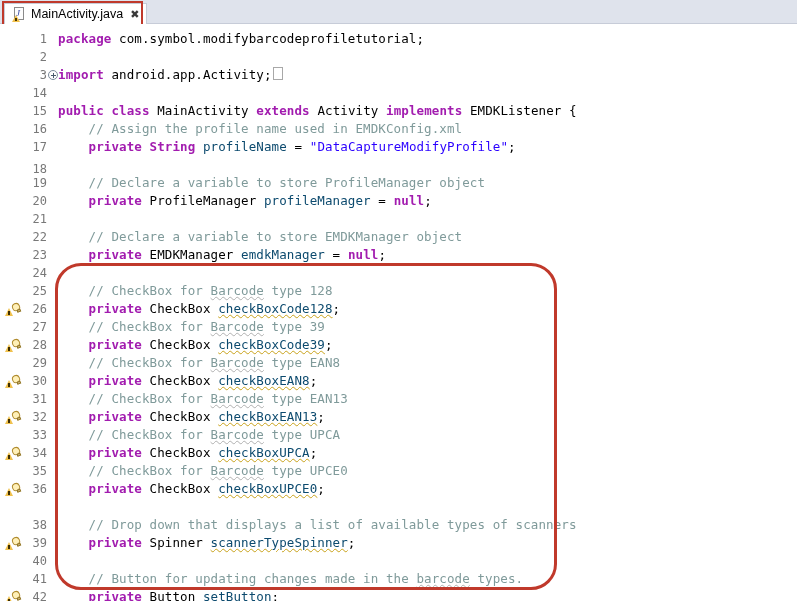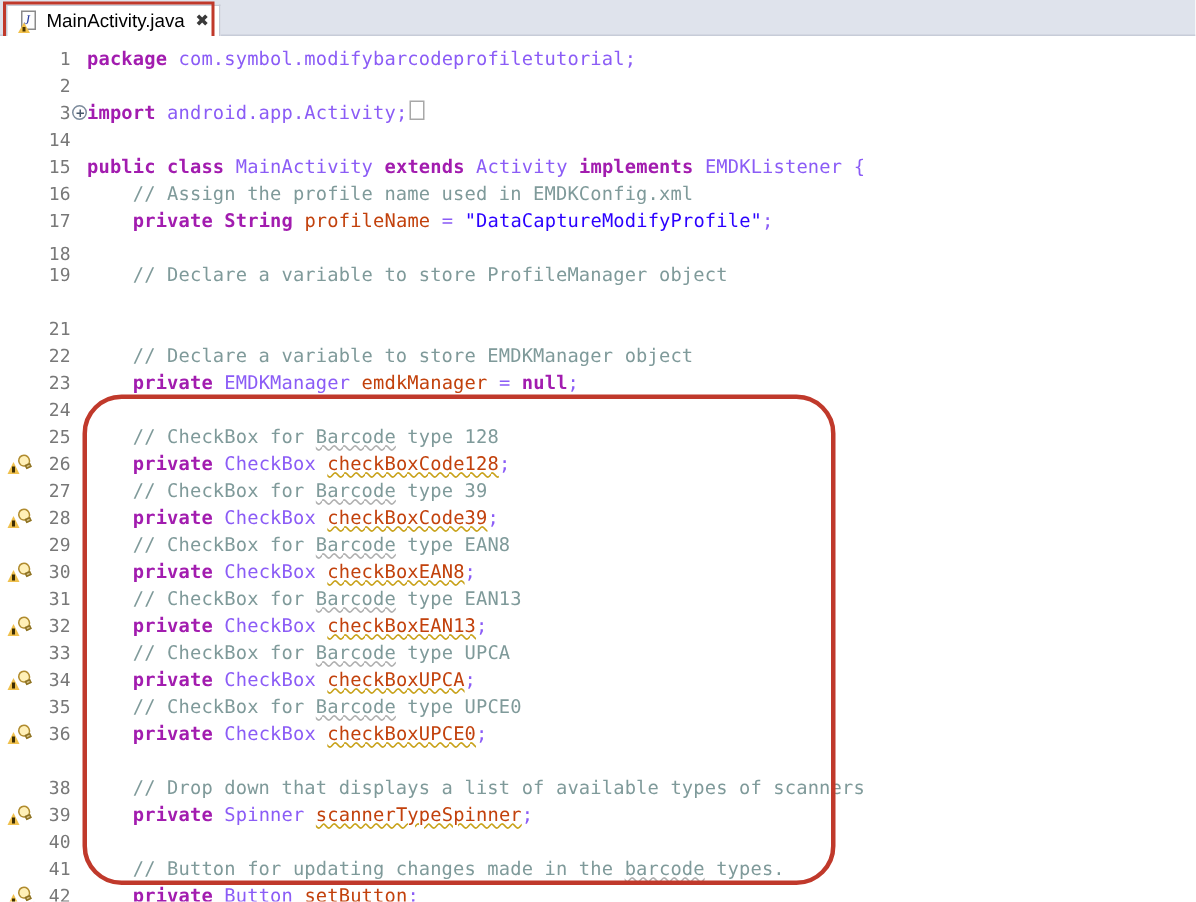--- a/index.html
+++ b/index.html
@@ -218,22 +218,22 @@
     position: absolute;
     left: 3.5px; top: 1.5px;
     width: 1px; height: 5px;
     background: #49596c;
   }
 
   
   .kw   { color: #a21caf; font-weight: bold; }
   .cm   { color: #7f9a9a; }
   .str  { color: #2a00ff; }
-  .fld  { color: #c2410c; }
-  .plain{ color: #8b5cf6; }
+  .fld  { color: #0c4a6e; }
+  .plain{ color: #000000; }
   .sq {
     text-decoration: underline;
     text-decoration-style: wavy;
     text-decoration-color: #c8a21a;
     text-decoration-thickness: 1px;
     text-underline-offset: 1px;
   }
   .sq-grey {
     text-decoration: underline;
     text-decoration-style: wavy;
@@ -287,20 +287,21 @@
   <div class="code-area" id="code-area">
       <div class="line" style="top: 6px;"><span class="num">1</span><span class="src"><span class="kw">package</span>&nbsp;<span class="plain">com.symbol.modifybarcodeprofiletutorial</span><span class="plain">;</span></span></div>
       <div class="line" style="top: 24px;"><span class="num">2</span><span class="src"></span></div>
       <div class="line" style="top: 42px;"><span class="num">3</span><span class="fold-plus"></span><span class="src"><span class="kw">import</span>&nbsp;<span class="plain">android.app.Activity</span><span class="plain">;</span><span class="fold-box"></span></span></div>
       <div class="line" style="top: 60px;"><span class="num">14</span><span class="src"></span></div>
       <div class="line" style="top: 78px;"><span class="num">15</span><span class="src"><span class="kw">public</span>&nbsp;<span class="kw">class</span>&nbsp;<span class="plain">MainActivity</span>&nbsp;<span class="kw">extends</span>&nbsp;<span class="plain">Activity</span>&nbsp;<span class="kw">implements</span>&nbsp;<span class="plain">EMDKListener</span>&nbsp;<span class="plain">{</span></span></div>
       <div class="line" style="top: 96px;"><span class="num">16</span><span class="src">&nbsp;&nbsp;&nbsp;&nbsp;<span class="cm">// Assign the profile name used in EMDKConfig.xml</span></span></div>
       <div class="line" style="top: 114px;"><span class="num">17</span><span class="src">&nbsp;&nbsp;&nbsp;&nbsp;<span class="kw">private</span>&nbsp;<span class="kw">String</span>&nbsp;<span class="fld">profileName</span>&nbsp;<span class="plain">=</span>&nbsp;<span class="str">"DataCaptureModifyProfile"</span><span class="plain">;</span></span></div>
       <div class="line" style="top: 136px;"><span class="num">18</span><span class="src"></span></div>
       <div class="line" style="top: 150px;"><span class="num">19</span><span class="src">&nbsp;&nbsp;&nbsp;&nbsp;<span class="cm">// Declare a variable to store ProfileManager object</span></span></div>
+      <div class="line" style="top: 168px;"><span class="num">20</span><span class="src">&nbsp;&nbsp;&nbsp;&nbsp;<span class="kw">private</span>&nbsp;<span class="plain">ProfileManager</span>&nbsp;<span class="fld">profileManager</span>&nbsp;<span class="plain">=</span>&nbsp;<span class="kw">null</span><span class="plain">;</span></span></div>
       <div class="line" style="top: 186px;"><span class="num">21</span><span class="src"></span></div>
       <div class="line" style="top: 204px;"><span class="num">22</span><span class="src">&nbsp;&nbsp;&nbsp;&nbsp;<span class="cm">// Declare a variable to store EMDKManager object</span></span></div>
       <div class="line" style="top: 222px;"><span class="num">23</span><span class="src">&nbsp;&nbsp;&nbsp;&nbsp;<span class="kw">private</span>&nbsp;<span class="plain">EMDKManager</span>&nbsp;<span class="fld">emdkManager</span>&nbsp;<span class="plain">=</span>&nbsp;<span class="kw">null</span><span class="plain">;</span></span></div>
       <div class="line" style="top: 240px;"><span class="num">24</span><span class="src"></span></div>
       <div class="line" style="top: 258px; padding-left: 22px;"><span class="num">25</span><span class="src">&nbsp;&nbsp;&nbsp;&nbsp;<span class="cm">// CheckBox for <span class="sq-grey">Barcode</span> type 128</span></span></div>
       <div class="line" style="top: 276px;"><span class="warn-ico"><span class="bulb"></span><span class="tri"></span></span><span class="num">26</span><span class="src">&nbsp;&nbsp;&nbsp;&nbsp;<span class="kw">private</span>&nbsp;<span class="plain">CheckBox</span>&nbsp;<span class="fld sq">checkBoxCode128</span><span class="plain">;</span></span></div>
       <div class="line" style="top: 294px;"><span class="num">27</span><span class="src">&nbsp;&nbsp;&nbsp;&nbsp;<span class="cm">// CheckBox for <span class="sq-grey">Barcode</span> type 39</span></span></div>
       <div class="line" style="top: 312px;"><span class="warn-ico"><span class="bulb"></span><span class="tri"></span></span><span class="num">28</span><span class="src">&nbsp;&nbsp;&nbsp;&nbsp;<span class="kw">private</span>&nbsp;<span class="plain">CheckBox</span>&nbsp;<span class="fld sq">checkBoxCode39</span><span class="plain">;</span></span></div>
       <div class="line" style="top: 330px;"><span class="num">29</span><span class="src">&nbsp;&nbsp;&nbsp;&nbsp;<span class="cm">// CheckBox for <span class="sq-grey">Barcode</span> type EAN8</span></span></div>
       <div class="line" style="top: 348px;"><span class="warn-ico"><span class="bulb"></span><span class="tri"></span></span><span class="num">30</span><span class="src">&nbsp;&nbsp;&nbsp;&nbsp;<span class="kw">private</span>&nbsp;<span class="plain">CheckBox</span>&nbsp;<span class="fld sq">checkBoxEAN8</span><span class="plain">;</span></span></div>

